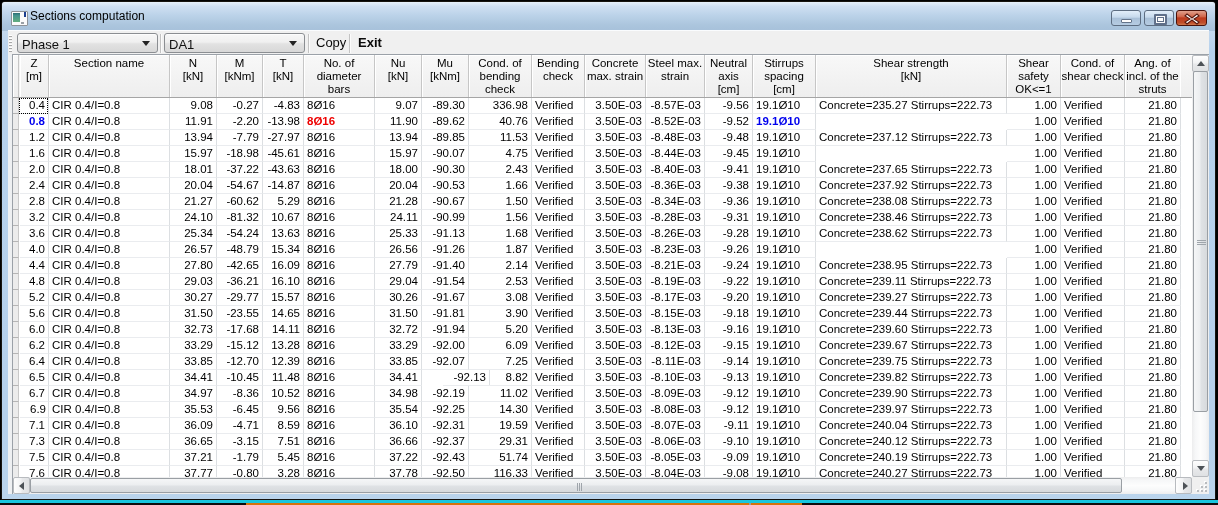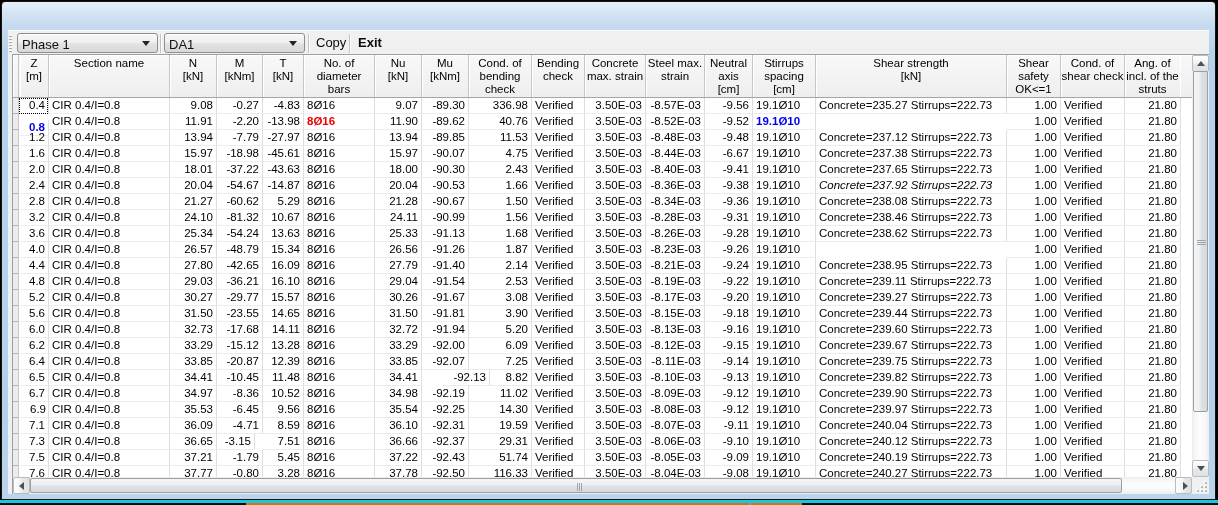--- a/index.html
+++ b/index.html
@@ -111,20 +111,43 @@
 </head>
 <body>
 
 <div id="stage">
   <div class="backdrop-cyan"></div>
   <div class="backdrop-black"></div>
   <div class="backdrop-orange"></div>
   <div class="backdrop-orange-gap"></div>
 
   <div class="window">
+    <div class="titlebar">
+      <div class="app-icon">
+        <div class="pane"></div>
+          <div class="mark"></div>
+          <div class="dot"></div>
+      </div>
+      <div class="title-text">Sections computation</div>
+      <div class="caption-buttons">
+        <div class="cap-btn btn-min">
+          <div class="glyph-min"></div>
+        </div>
+        <div class="cap-btn btn-max">
+          <div class="glyph-max">
+              <i></i>
+            </div>
+        </div>
+        <div class="cap-btn btn-close">
+          <svg class="glyph-close" viewBox="0 0 16 14">
+            <path d="M3 2 L8 6 L13 2 L15 4 L10 7 L15 10 L13 12 L8 8 L3 12 L1 10 L6 7 L1 4 Z" fill="#ffffff" stroke="#5a1a10" stroke-width="1.1"></path>
+          </svg>
+        </div>
+      </div>
+    </div>
 
     <div class="content">
       <div class="toolbar">
         <div class="gripper"></div>
         <div class="combo combo-phase">
           <div class="combo-text">Phase 1</div>
           <div class="combo-arrow"></div>
         </div>
         <div class="tb-sep sep1"></div>
         <div class="combo combo-da">
@@ -202,21 +225,21 @@
               <div class="cell al-r" style="left: 633px; width: 59px;">-8.57E-03</div>
               <div class="cell al-r" style="left: 692px; width: 48px;">-9.56</div>
               <div class="cell al-l" style="left: 740px; width: 63px;">19.1Ø10</div>
               <div class="cell al-l" style="left: 803px; width: 191px;">Concrete=235.27 Stirrups=222.73</div>
               <div class="cell al-r" style="left: 994px; width: 54px;">1.00</div>
               <div class="cell al-l" style="left: 1048px; width: 64px;">Verified</div>
               <div class="cell al-r" style="left: 1112px; width: 56px;">21.80</div>
             </div>
             <div class="row" style="top: 16px;">
               <div class="cell" style="left: 0px; width: 6px; background: rgb(236, 236, 236); border-right: 1px solid rgb(201, 201, 201); border-bottom: 1px solid rgb(181, 181, 181);"></div>
-              <div class="cell al-r" style="left: 7px; width: 29px; font-weight: bold; color: rgb(0, 0, 238); margin-top: 6px;">0.8</div>
+              <div class="cell al-r" style="left: 7px; width: 29px; font-weight: bold; color: rgb(0, 0, 238);">0.8</div>
               <div class="cell al-l" style="left: 36px; width: 121px;">CIR 0.4/I=0.8</div>
               <div class="cell al-r" style="left: 157px; width: 47px;">11.91</div>
               <div class="cell al-r" style="left: 204px; width: 46px;">-2.20</div>
               <div class="cell al-r" style="left: 250px; width: 41px;">-13.98</div>
               <div class="cell al-l" style="left: 291px; width: 71px; font-weight: bold; color: rgb(238, 0, 0);">8Ø16</div>
               <div class="cell al-r" style="left: 362px; width: 47px;">11.90</div>
               <div class="cell al-r" style="left: 409px; width: 47px;">-89.62</div>
               <div class="cell al-r" style="left: 456px; width: 63px;">40.76</div>
               <div class="cell al-l" style="left: 519px; width: 53px;">Verified</div>
               <div class="cell al-r" style="left: 572px; width: 61px;">3.50E-03</div>
@@ -255,23 +278,22 @@
               <div class="cell al-r" style="left: 157px; width: 47px;">15.97</div>
               <div class="cell al-r" style="left: 204px; width: 46px;">-18.98</div>
               <div class="cell al-r" style="left: 250px; width: 41px;">-45.61</div>
               <div class="cell al-l" style="left: 291px; width: 71px;">8Ø16</div>
               <div class="cell al-r" style="left: 362px; width: 47px;">15.97</div>
               <div class="cell al-r" style="left: 409px; width: 47px;">-90.07</div>
               <div class="cell al-r" style="left: 456px; width: 63px;">4.75</div>
               <div class="cell al-l" style="left: 519px; width: 53px;">Verified</div>
               <div class="cell al-r" style="left: 572px; width: 61px;">3.50E-03</div>
               <div class="cell al-r" style="left: 633px; width: 59px;">-8.44E-03</div>
-              <div class="cell al-r" style="left: 692px; width: 48px;">-6.67</div>
-              <div class="cell al-l" style="left: 740px; width: 63px;">19.1Ø10</div>
-              <div class="cell al-l" style="left: 803px; width: 191px;">Concrete=237.38 Stirrups=222.73</div>
+              <div class="cell al-r" style="left: 692px; width: 48px;">-9.45</div>
+              <div class="cell al-l" style="left: 740px; width: 63px;">19.1Ø10</div>
               <div class="cell al-r" style="left: 994px; width: 54px;">1.00</div>
               <div class="cell al-l" style="left: 1048px; width: 64px;">Verified</div>
               <div class="cell al-r" style="left: 1112px; width: 56px;">21.80</div>
             </div>
             <div class="row" style="top: 64px;">
               <div class="cell" style="left: 0px; width: 6px; background: rgb(236, 236, 236); border-right: 1px solid rgb(201, 201, 201); border-bottom: 1px solid rgb(181, 181, 181);"></div>
               <div class="cell al-r" style="left: 7px; width: 29px;">2.0</div>
               <div class="cell al-l" style="left: 36px; width: 121px;">CIR 0.4/I=0.8</div>
               <div class="cell al-r" style="left: 157px; width: 47px;">18.01</div>
               <div class="cell al-r" style="left: 204px; width: 46px;">-37.22</div>
@@ -299,21 +321,21 @@
               <div class="cell al-r" style="left: 250px; width: 41px;">-14.87</div>
               <div class="cell al-l" style="left: 291px; width: 71px;">8Ø16</div>
               <div class="cell al-r" style="left: 362px; width: 47px;">20.04</div>
               <div class="cell al-r" style="left: 409px; width: 47px;">-90.53</div>
               <div class="cell al-r" style="left: 456px; width: 63px;">1.66</div>
               <div class="cell al-l" style="left: 519px; width: 53px;">Verified</div>
               <div class="cell al-r" style="left: 572px; width: 61px;">3.50E-03</div>
               <div class="cell al-r" style="left: 633px; width: 59px;">-8.36E-03</div>
               <div class="cell al-r" style="left: 692px; width: 48px;">-9.38</div>
               <div class="cell al-l" style="left: 740px; width: 63px;">19.1Ø10</div>
-              <div class="cell al-l" style="left: 803px; width: 191px; font-style: italic;">Concrete=237.92 Stirrups=222.73</div>
+              <div class="cell al-l" style="left: 803px; width: 191px;">Concrete=237.92 Stirrups=222.73</div>
               <div class="cell al-r" style="left: 994px; width: 54px;">1.00</div>
               <div class="cell al-l" style="left: 1048px; width: 64px;">Verified</div>
               <div class="cell al-r" style="left: 1112px; width: 56px;">21.80</div>
             </div>
             <div class="row" style="top: 96px;">
               <div class="cell" style="left: 0px; width: 6px; background: rgb(236, 236, 236); border-right: 1px solid rgb(201, 201, 201); border-bottom: 1px solid rgb(181, 181, 181);"></div>
               <div class="cell al-r" style="left: 7px; width: 29px;">2.8</div>
               <div class="cell al-l" style="left: 36px; width: 121px;">CIR 0.4/I=0.8</div>
               <div class="cell al-r" style="left: 157px; width: 47px;">21.27</div>
               <div class="cell al-r" style="left: 204px; width: 46px;">-60.62</div>
@@ -518,21 +540,21 @@
               <div class="cell al-l" style="left: 803px; width: 191px;">Concrete=239.67 Stirrups=222.73</div>
               <div class="cell al-r" style="left: 994px; width: 54px;">1.00</div>
               <div class="cell al-l" style="left: 1048px; width: 64px;">Verified</div>
               <div class="cell al-r" style="left: 1112px; width: 56px;">21.80</div>
             </div>
             <div class="row" style="top: 256px;">
               <div class="cell" style="left: 0px; width: 6px; background: rgb(236, 236, 236); border-right: 1px solid rgb(201, 201, 201); border-bottom: 1px solid rgb(181, 181, 181);"></div>
               <div class="cell al-r" style="left: 7px; width: 29px;">6.4</div>
               <div class="cell al-l" style="left: 36px; width: 121px;">CIR 0.4/I=0.8</div>
               <div class="cell al-r" style="left: 157px; width: 47px;">33.85</div>
-              <div class="cell al-r" style="left: 204px; width: 46px;">-20.87</div>
+              <div class="cell al-r" style="left: 204px; width: 46px;">-12.70</div>
               <div class="cell al-r" style="left: 250px; width: 41px;">12.39</div>
               <div class="cell al-l" style="left: 291px; width: 71px;">8Ø16</div>
               <div class="cell al-r" style="left: 362px; width: 47px;">33.85</div>
               <div class="cell al-r" style="left: 409px; width: 47px;">-92.07</div>
               <div class="cell al-r" style="left: 456px; width: 63px;">7.25</div>
               <div class="cell al-l" style="left: 519px; width: 53px;">Verified</div>
               <div class="cell al-r" style="left: 572px; width: 61px;">3.50E-03</div>
               <div class="cell al-r" style="left: 633px; width: 59px;">-8.11E-03</div>
               <div class="cell al-r" style="left: 692px; width: 48px;">-9.14</div>
               <div class="cell al-l" style="left: 740px; width: 63px;">19.1Ø10</div>
@@ -623,21 +645,21 @@
               <div class="cell al-l" style="left: 803px; width: 191px;">Concrete=240.04 Stirrups=222.73</div>
               <div class="cell al-r" style="left: 994px; width: 54px;">1.00</div>
               <div class="cell al-l" style="left: 1048px; width: 64px;">Verified</div>
               <div class="cell al-r" style="left: 1112px; width: 56px;">21.80</div>
             </div>
             <div class="row" style="top: 336px;">
               <div class="cell" style="left: 0px; width: 6px; background: rgb(236, 236, 236); border-right: 1px solid rgb(201, 201, 201); border-bottom: 1px solid rgb(181, 181, 181);"></div>
               <div class="cell al-r" style="left: 7px; width: 29px;">7.3</div>
               <div class="cell al-l" style="left: 36px; width: 121px;">CIR 0.4/I=0.8</div>
               <div class="cell al-r" style="left: 157px; width: 47px;">36.65</div>
-              <div class="cell al-r" style="left: 196px; width: 46px;">-3.15</div>
+              <div class="cell al-r" style="left: 204px; width: 46px;">-3.15</div>
               <div class="cell al-r" style="left: 250px; width: 41px;">7.51</div>
               <div class="cell al-l" style="left: 291px; width: 71px;">8Ø16</div>
               <div class="cell al-r" style="left: 362px; width: 47px;">36.66</div>
               <div class="cell al-r" style="left: 409px; width: 47px;">-92.37</div>
               <div class="cell al-r" style="left: 456px; width: 63px;">29.31</div>
               <div class="cell al-l" style="left: 519px; width: 53px;">Verified</div>
               <div class="cell al-r" style="left: 572px; width: 61px;">3.50E-03</div>
               <div class="cell al-r" style="left: 633px; width: 59px;">-8.06E-03</div>
               <div class="cell al-r" style="left: 692px; width: 48px;">-9.10</div>
               <div class="cell al-l" style="left: 740px; width: 63px;">19.1Ø10</div>

